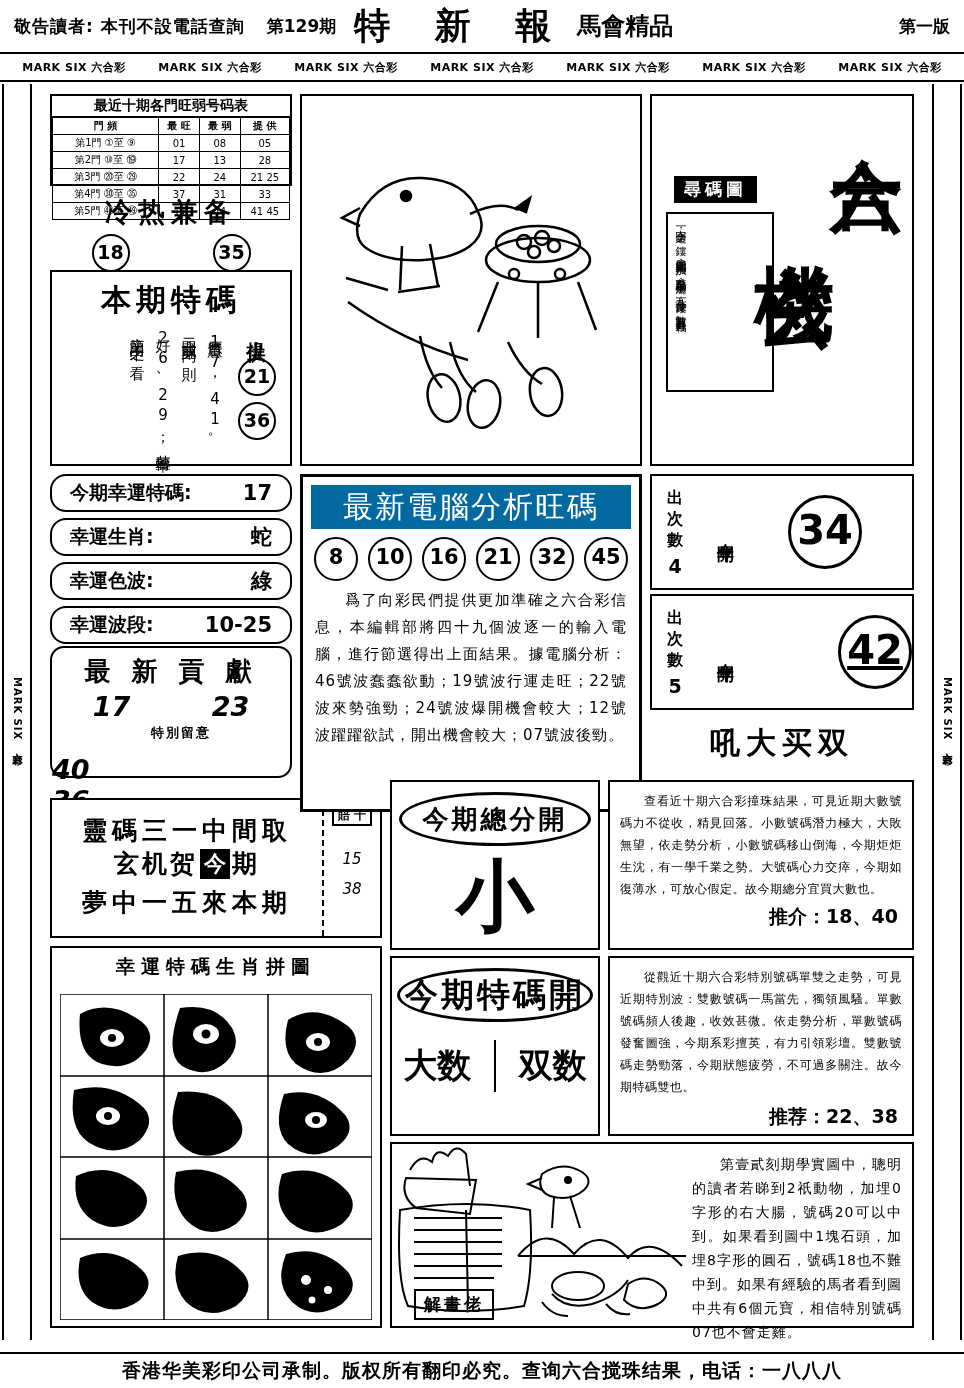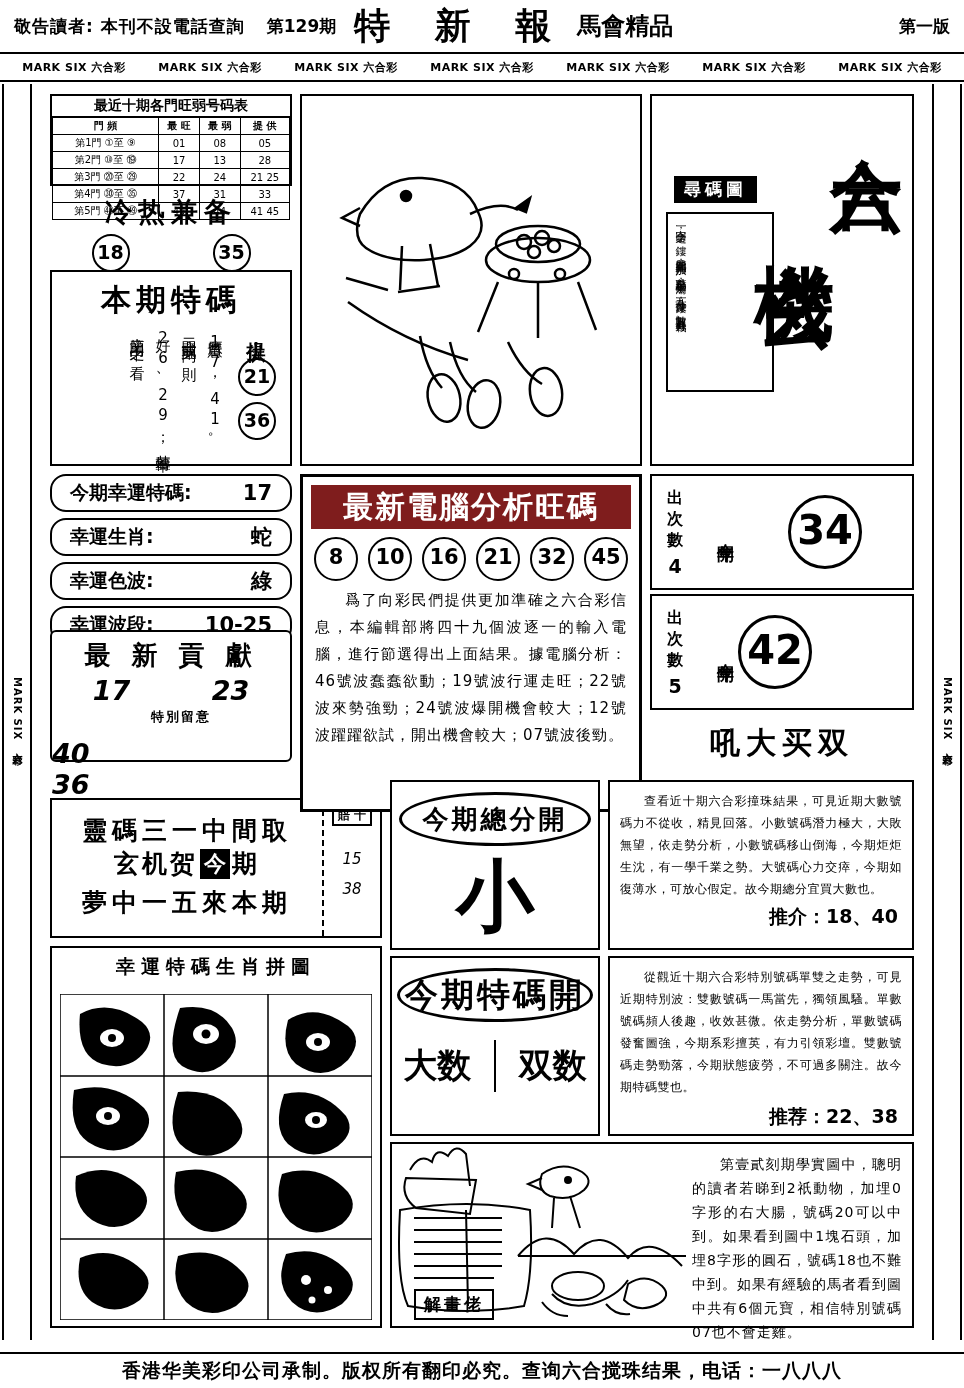--- a/index.html
+++ b/index.html
@@ -43,21 +43,21 @@
 
   .vtext{writing-mode:vertical-rl;text-orientation:upright;font-size:15px;line-height:26px;letter-spacing:2px;}
 
   .kv{border:2px solid #000;border-radius:16px;box-sizing:border-box;display:flex;align-items:center;justify-content:space-between;padding:0 18px;font-size:19px;font-weight:bold;}
   .kv .val{font-size:21px;}
 
   .contrib-title{font-size:26px;font-weight:bold;letter-spacing:6px;text-align:center;font-family:"DejaVu Serif","Liberation Serif",serif;}
   .contrib-nums{font-size:27px;font-weight:bold;font-style:italic;display:flex;justify-content:space-around;}
   .contrib-note{font-size:13px;font-weight:bold;text-align:center;letter-spacing:2px;}
 
-  .blackbar{background:#7f1d1d;color:#fff;text-align:center;font-weight:bold;}
+  .blackbar{background:#0369a1;color:#fff;text-align:center;font-weight:normal;}
 
   .bignum{border:3px solid #000;border-radius:50%;width:68px;height:68px;line-height:64px;text-align:center;font-size:40px;font-weight:bold;}
 
   .analysis{font-size:15px;line-height:27px;text-align:justify;letter-spacing:1px;}
 
   .ellipse{border:3px solid #000;border-radius:50%;text-align:center;font-weight:bold;font-size:26px;letter-spacing:3px;font-family:"DejaVu Serif","Liberation Serif",serif;display:flex;align-items:center;justify-content:center;}
 
   .small-text{font-size:12px;line-height:22px;text-align:justify;letter-spacing:0.5px;}
 
   .footer{position:absolute;left:0;bottom:0;width:964px;height:34px;border-top:2px solid #000;display:flex;align-items:center;justify-content:center;font-size:19px;font-weight:bold;letter-spacing:1px;}
@@ -173,21 +173,21 @@
     </div>
     <div class="kv" style="position:absolute;left:18px;top:474px;width:242px;height:38px;">
       <span>幸運色波:</span>
       <span class="val">綠</span>
     </div>
     <div class="kv" style="position:absolute;left:18px;top:518px;width:242px;height:38px;">
       <span>幸運波段:</span>
       <span class="val">10-25</span>
     </div>
 
-    <div class="box" style="left:18px;top:542px;width:242px;height:132px;border-radius:6px;">
+    <div class="box" style="left:18px;top:558px;width:242px;height:132px;border-radius:14px;">
       <div class="contrib-title" style="margin-top:6px;">最 新 貢 獻</div>
       <div class="contrib-nums" style="margin-top:2px;">
         <span>17</span>
         <span>23</span>
       </div>
       <div class="contrib-note" style="margin-top:2px;padding-left:20px;">特別留意</div>
       <div class="contrib-nums" style="margin-top:12px;flex-direction:column;">
         <span>40</span>
         <span>36</span>
       </div>
@@ -323,21 +323,21 @@
     </div>
     <div class="box" style="left:618px;top:506px;width:264px;height:116px;">
       <div style="display:flex;height:100%;align-items:center;">
         <div style="width:46px;text-align:center;">
           <div style="font-size:16px;font-weight:bold;">出</div>
           <div style="font-size:16px;font-weight:bold;">次</div>
           <div style="font-size:16px;font-weight:bold;">數</div>
           <div style="font-size:19px;font-weight:bold;margin-top:4px;">5</div>
         </div>
         <div style="width:40px;writing-mode:vertical-rl;font-size:17px;font-weight:bold;letter-spacing:2px;text-align:center;">今年開</div>
-        <div style="flex:1;display:flex;justify-content:flex-start;">
+        <div style="flex:1;display:flex;justify-content:flex-end;text-decoration:underline;">
           <div class="bignum">42</div>
         </div>
       </div>
     </div>
 
     <div style="position:absolute;left:618px;top:632px;width:264px;height:46px;display:flex;align-items:center;justify-content:center;font-size:30px;font-weight:bold;letter-spacing:6px;font-family:'DejaVu Serif',serif;">吼大买双</div>
 
     <div class="box" style="left:358px;top:692px;width:210px;height:170px;">
       <div class="ellipse" style="width:186px;height:48px;margin:10px auto 0 auto;">今期總分開</div>
       <div style="text-align:center;font-size:78px;font-weight:bold;line-height:100px;font-family:'DejaVu Serif',serif;">小</div>

